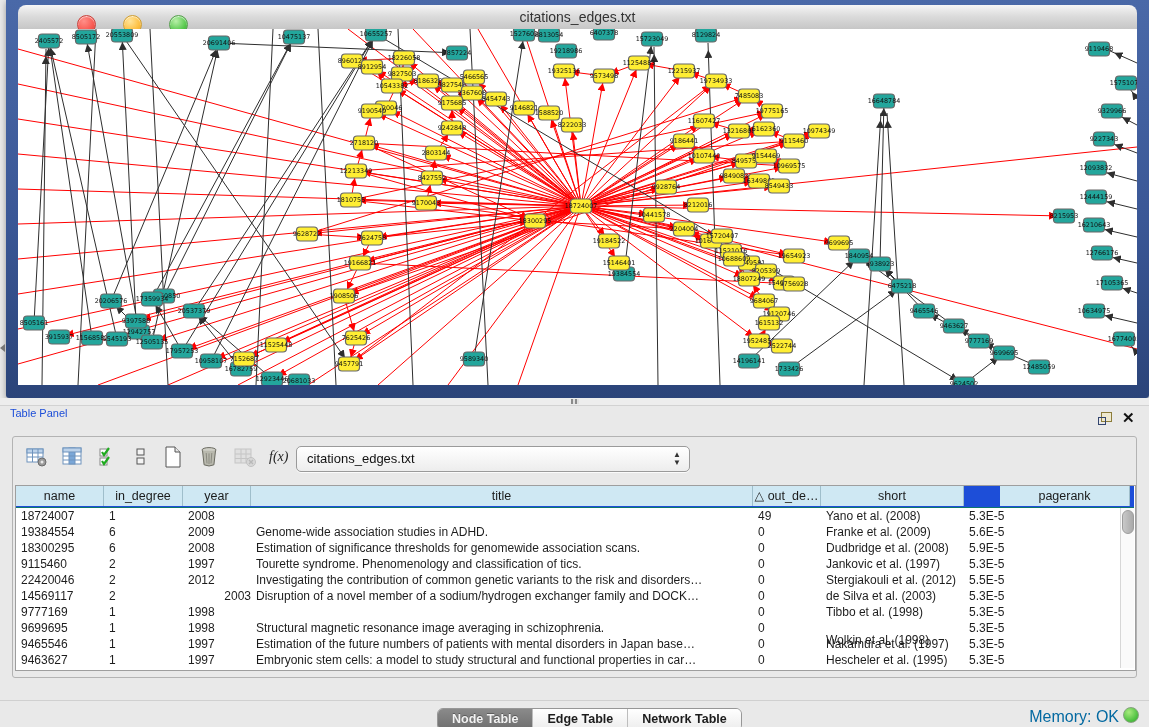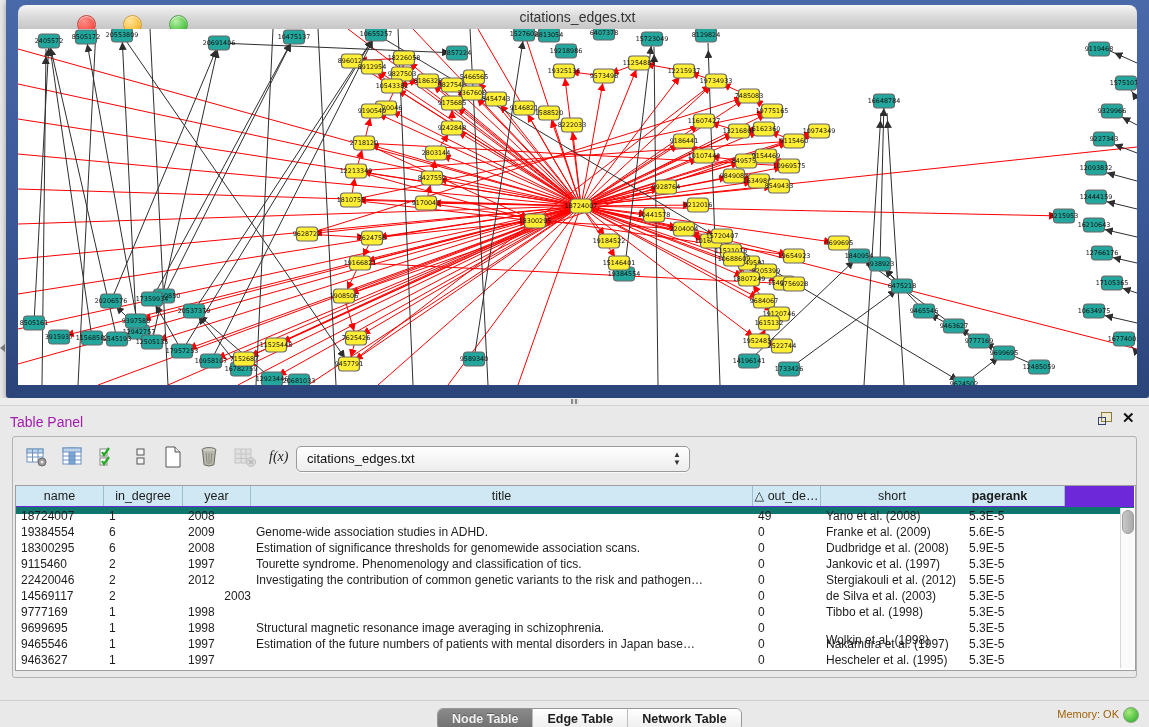--- a/index.html
+++ b/index.html
@@ -21,59 +21,59 @@
   
   #collapse-arrow{position:absolute;left:0px;top:344px;width:0;height:0;
     border-top:4px solid transparent;border-bottom:4px solid transparent;border-right:5px solid #777;}
   
   #divider{position:absolute;left:0;top:398px;width:1149px;height:7px;background:#ededed;border-bottom:1px solid #d2d2d2;}
   #divider-grip{position:absolute;left:571px;top:1px;width:8px;height:5px;
     background:repeating-linear-gradient(90deg,#8b8b8b 0 2px,#e0e0e0 2px 4px);}
   
   #table-panel{position:absolute;left:0;top:406px;width:1149px;height:321px;background:#e9e9e9;}
   #panel-header{position:absolute;left:0;top:0;width:1149px;height:26px;}
-  #panel-title{position:absolute;left:10px;top:8px;font-size:14px;color:#a21caf;}
+  #panel-title{position:absolute;left:10px;top:1px;font-size:11px;color:#1d4ed8;}
   #float-icon{position:absolute;left:1098px;top:6px;width:14px;height:13px;cursor:pointer;}
   #float-icon .sq1{position:absolute;left:3px;top:0;width:9px;height:8px;border:1px solid #8c7c3a;background:#efe9cf;}
   #float-icon .sq2{position:absolute;left:0;top:5px;width:6px;height:6px;border:1px solid #33456e;}
   #panel-close{position:absolute;left:1122px;top:3px;font-size:15px;font-weight:bold;color:#111;cursor:pointer;line-height:18px;}
   #panel-box{position:absolute;left:12px;top:30px;width:1123px;height:240px;border:1px solid #b3b3b3;border-radius:3px;background:#e9e9e9;}
   
   #toolbar{position:absolute;left:8px;top:8px;height:30px;width:1100px;}
   .tbtn{position:absolute;top:0;width:26px;height:26px;cursor:pointer;}
   .tbtn svg{display:block;}
   .disabled{opacity:.45;}
   #fx-btn{font-size:14px;font-style:italic;font-family:"Liberation Serif",serif;color:#222;top:4px;}
   #table-select{position:absolute;left:275px;top:1px;width:392px;height:24px;border:1px solid #9a9a9a;border-radius:5px;
     background:linear-gradient(#ffffff,#ededed);box-shadow:0 1px 0 rgba(255,255,255,.8);cursor:pointer;}
   #table-select .val{position:absolute;left:10px;top:4px;font-size:13px;color:#111;}
   #table-select .stepper{position:absolute;right:8px;top:4px;font-size:8px;line-height:8px;color:#333;text-align:center;}
   
   #grid{position:absolute;left:2px;top:48px;width:1119px;height:184px;background:#fff;border:1px solid #9e9e9e;}
-  #thead{position:absolute;left:0;top:0;height:21px;width:1118px;border-bottom:7px solid #0f766e;background:#6d28d9;}
+  #thead{position:absolute;left:0;top:0;height:21px;width:1118px;border-bottom:1px solid #0f766e;background:#1d4ed8;}
   .th{position:absolute;top:0;height:20px;background:#cfe8f3;border-right:1px solid #9fbecb;
       font-size:12.5px;color:#1b1b1b;text-align:center;line-height:21px;overflow:hidden;white-space:nowrap;cursor:pointer;}
   #tbody{position:absolute;left:0;top:22px;width:1104px;height:160px;overflow:hidden;}
   .tr{position:relative;height:16px;width:1104px;}
   .td{position:absolute;top:0;height:16px;font-size:12px;line-height:16px;color:#1d1d1d;
       white-space:nowrap;overflow:hidden;padding-left:5px;box-sizing:border-box;}
   
   #vscroll{position:absolute;right:1px;top:22px;width:13px;height:160px;background:#fafafa;border-left:1px solid #d7d7d7;cursor:pointer;}
   #vthumb{position:absolute;left:1px;top:2px;width:10px;height:22px;border-radius:6px;
      background:linear-gradient(90deg,#c9c9c9,#a9a9a9);border:1px solid #9c9c9c;}
   
   #tabs{position:absolute;left:424px;top:271px;height:21px;display:flex;border:1px solid #979797;border-radius:6px;overflow:hidden;
      box-shadow:0 1px 0 rgba(255,255,255,.8);}
   .tab{height:21px;line-height:21px;padding:0 14px;font-size:12.5px;font-weight:bold;color:#1c1c1c;
      background:linear-gradient(#ffffff,#ececec);border-left:1px solid #bdbdbd;cursor:pointer;}
   .tab:first-child{border-left:none;}
   .tab.active{background:linear-gradient(#8a8a8a,#6e6e6e);color:#f2f2f2;text-shadow:0 -1px 0 rgba(0,0,0,.3);}
   
   #statusbar{position:absolute;left:0;top:294px;width:1149px;height:27px;border-top:1px solid #d0d0d0;}
-  #memory-label{position:absolute;right:30px;top:7px;font-size:11px;color:#a16207;}
+  #memory-label{position:absolute;right:30px;top:7px;font-size:16px;color:#0369a1;}
   #memory-dot{position:absolute;right:10px;top:6px;width:14px;height:14px;border-radius:50%;
      background:radial-gradient(circle at 35% 30%,#a8eb7e,#4fc142 65%,#3aa52f);border:1px solid #86a27e;}
 </style>
 </head>
 <body>
 
 <div id="net-window">
   <div id="titlebar">
     <span class="light" id="light-red"></span>
     <span class="light" id="light-yellow"></span>
@@ -919,21 +919,21 @@
     </div>
 
     <div id="grid">
       <div id="thead">
           <div class="th" style="left: 0px; width: 87px;">name</div>
           <div class="th" style="left: 88px; width: 78px;">in_degree</div>
           <div class="th" style="left: 167px; width: 67px;">year</div>
           <div class="th" style="left: 235px; width: 501px;">title</div>
           <div class="th" style="left: 737px; width: 67px;">△ out_de…</div>
           <div class="th" style="left: 805px; width: 142px;">short</div>
-          <div class="th" style="left: 919px; width: 129px; font-weight: bold;">pagerank</div>
+          <div class="th" style="left: 984px; width: 129px;">pagerank</div>
         </div>
       <div id="tbody">
           <div class="tr">
             <div class="td" style="left: 0px; width: 88px;">18724007</div>
             <div class="td" style="left: 88px; width: 79px;">1</div>
             <div class="td" style="left: 167px; width: 68px;">2008</div>
             <div class="td" style="left: 737px; width: 68px;">49</div>
             <div class="td" style="left: 805px; width: 143px;">Yano et al. (2008)</div>
             <div class="td" style="left: 948px; width: 130px;">5.3E-5</div>
           </div>
@@ -961,29 +961,30 @@
             <div class="td" style="left: 167px; width: 68px;">1997</div>
             <div class="td" style="left: 235px; width: 502px;">Tourette syndrome. Phenomenology and classification of tics.</div>
             <div class="td" style="left: 737px; width: 68px;">0</div>
             <div class="td" style="left: 805px; width: 143px;">Jankovic et al. (1997)</div>
             <div class="td" style="left: 948px; width: 130px;">5.3E-5</div>
           </div>
           <div class="tr">
             <div class="td" style="left: 0px; width: 88px;">22420046</div>
             <div class="td" style="left: 88px; width: 79px;">2</div>
             <div class="td" style="left: 167px; width: 68px;">2012</div>
-            <div class="td" style="left: 235px; width: 502px;">Investigating the contribution of common genetic variants to the risk and pathogen…</div>
+            <div class="td" style="left: 235px; width: 502px;">Investigating the contribution of common genetic variants to the risk and disorders…</div>
             <div class="td" style="left: 737px; width: 68px;">0</div>
             <div class="td" style="left: 805px; width: 143px;">Stergiakouli et al. (2012)</div>
             <div class="td" style="left: 948px; width: 130px;">5.5E-5</div>
           </div>
           <div class="tr">
             <div class="td" style="left: 0px; width: 88px;">14569117</div>
             <div class="td" style="left: 88px; width: 79px;">2</div>
             <div class="td" style="left: 167px; width: 68px; text-align: right;">2003</div>
+            <div class="td" style="left: 235px; width: 502px;">Disruption of a novel member of a sodium/hydrogen exchanger family and DOCK…</div>
             <div class="td" style="left: 737px; width: 68px;">0</div>
             <div class="td" style="left: 805px; width: 143px;">de Silva et al. (2003)</div>
             <div class="td" style="left: 948px; width: 130px;">5.3E-5</div>
           </div>
           <div class="tr">
             <div class="td" style="left: 0px; width: 88px;">9777169</div>
             <div class="td" style="left: 88px; width: 79px;">1</div>
             <div class="td" style="left: 167px; width: 68px;">1998</div>
             <div class="td" style="left: 737px; width: 68px;">0</div>
             <div class="td" style="left: 805px; width: 143px;">Tibbo et al. (1998)</div>
@@ -1004,20 +1005,21 @@
             <div class="td" style="left: 167px; width: 68px;">1997</div>
             <div class="td" style="left: 235px; width: 502px;">Estimation of the future numbers of patients with mental disorders in Japan base…</div>
             <div class="td" style="left: 737px; width: 68px;">0</div>
             <div class="td" style="left: 805px; width: 143px;">Nakamura et al. (1997)</div>
             <div class="td" style="left: 948px; width: 130px;">5.3E-5</div>
           </div>
           <div class="tr">
             <div class="td" style="left: 0px; width: 88px;">9463627</div>
             <div class="td" style="left: 88px; width: 79px;">1</div>
             <div class="td" style="left: 167px; width: 68px;">1997</div>
+            <div class="td" style="left: 235px; width: 502px;">Embryonic stem cells: a model to study structural and functional properties in car…</div>
             <div class="td" style="left: 737px; width: 68px;">0</div>
             <div class="td" style="left: 805px; width: 143px;">Hescheler et al. (1995)</div>
             <div class="td" style="left: 948px; width: 130px;">5.3E-5</div>
           </div>
         </div>
       <div id="vscroll">
         <div id="vthumb"></div>
       </div>
     </div>
 

